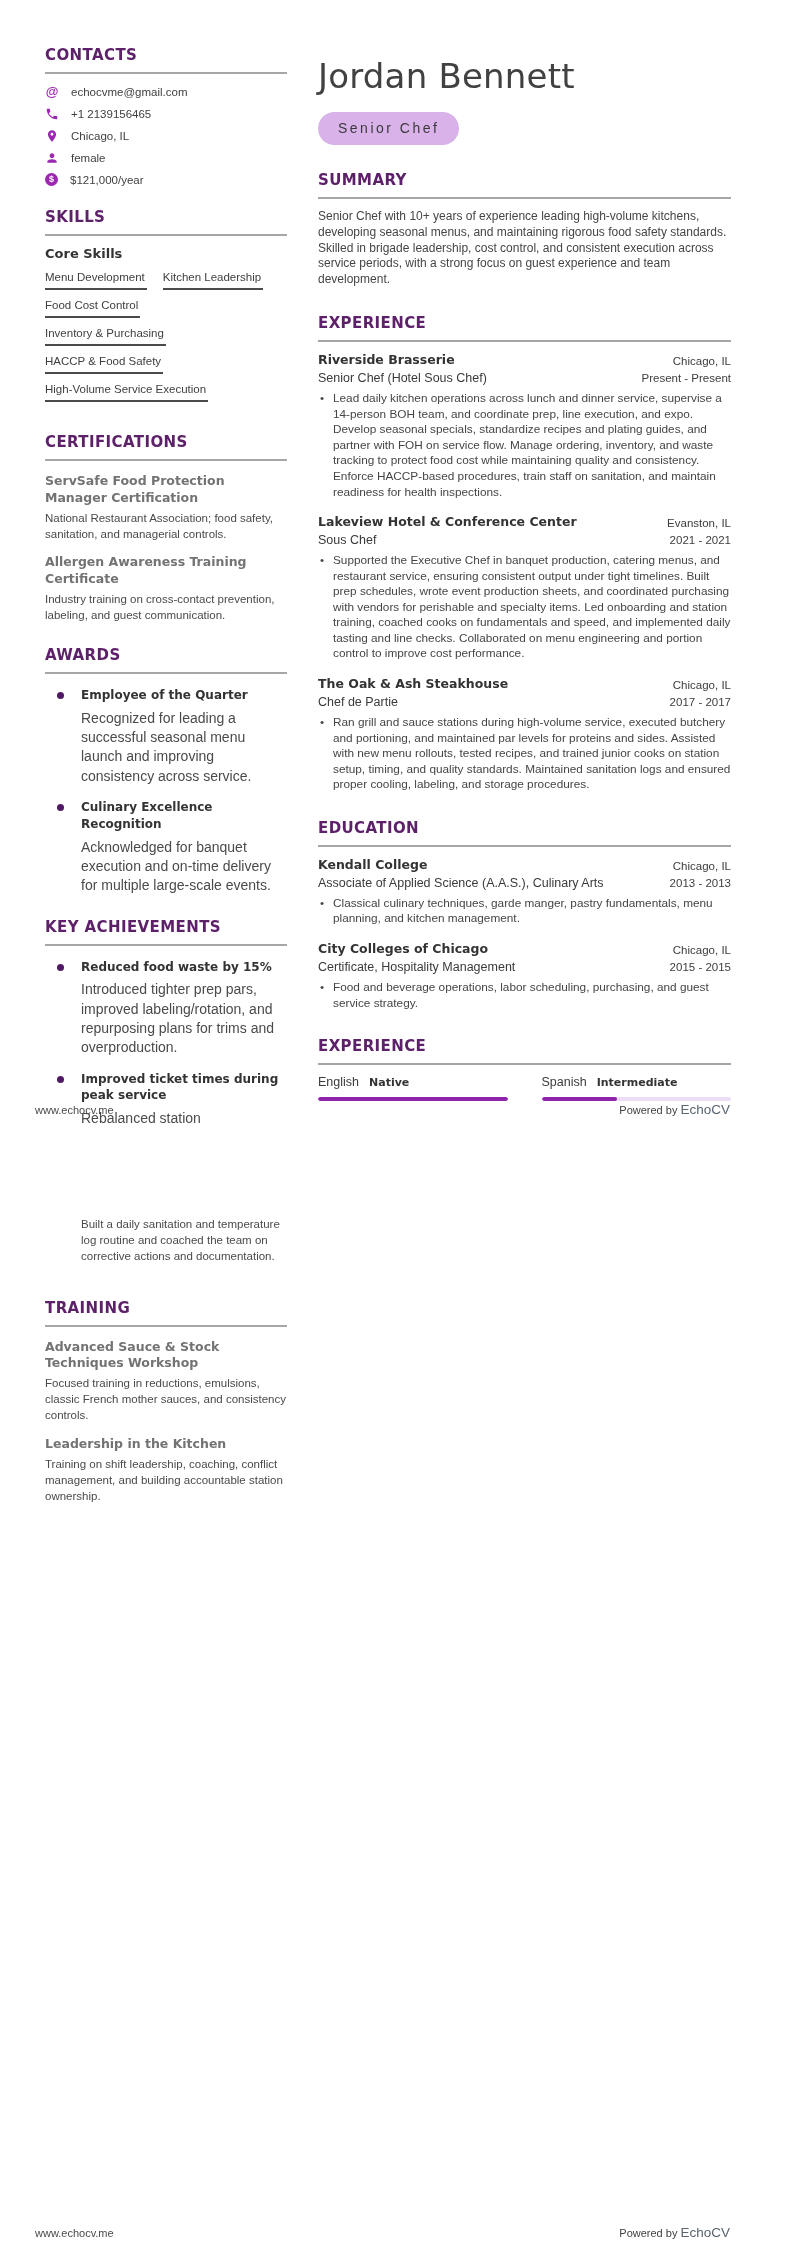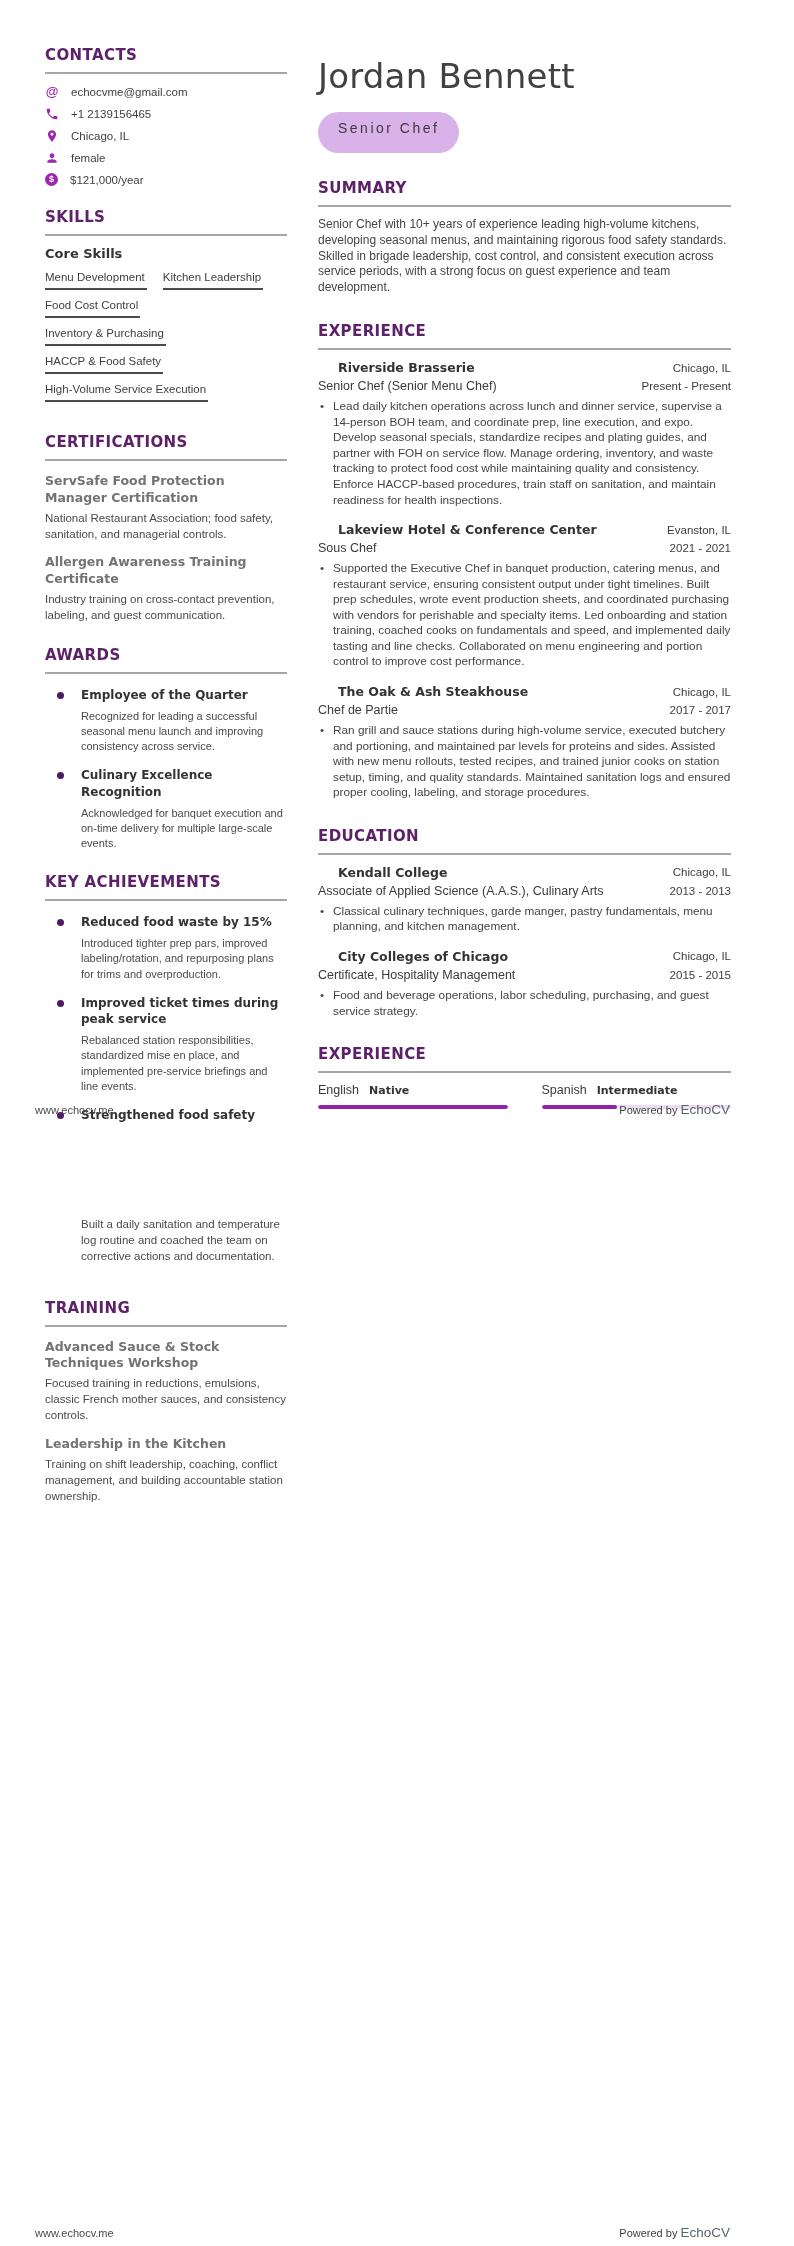--- a/index.html
+++ b/index.html
@@ -36,33 +36,33 @@
   .c-item { margin:12px 0 10px; }
   .c-title { font-family:"DejaVu Sans", sans-serif; font-size:12.5px; font-weight:bold; color:#737373; line-height:1.35; }
   .c-desc { margin-top:4px; font-size:11.5px; color:#4a4a4a; line-height:1.38; }
 
   
   .b-list { list-style:none; }
   .b-item { position:relative; padding-left:36px; margin:13px 0 12px; }
   .b-item::before { content:""; position:absolute; left:12px; top:5px; width:7px; height:7px;
                     border-radius:50%; background:#4f1a63; }
   .b-title { font-family:"DejaVu Sans", sans-serif; font-size:12px; font-weight:bold; color:#333; line-height:1.4; }
-  .b-desc { margin-top:5px; font-size:11px; color:#4a4a4a; line-height:1.38; }
+  .b-desc { margin-top:5px; font-size:14px; color:#4a4a4a; line-height:1.38; }
 
   
   .name { font-family:"DejaVu Sans", sans-serif; font-size:34px; font-weight:500; color:#414141;
           letter-spacing:.2px; margin:10px 0 16px; }
   .pill { display:inline-block; background:#d8b2e9; color:#3a3a3a; border-radius:999px;
-          padding:8px 20px 17px; font-size:14px; letter-spacing:2.5px; }
+          padding:8px 20px 9px; font-size:14px; letter-spacing:2.5px; }
 
   .main-sec { margin-top:26px; }
   .summary-text { font-size:12px; color:#454545; line-height:1.32; margin-top:4px; }
 
   .entry { margin-bottom:14px; }
-  .e-head { display:flex; justify-content:space-between; align-items:center;margin-left:20px; }
+  .e-head { display:flex; justify-content:space-between; align-items:flex-end; }
   .company { font-family:"DejaVu Sans", sans-serif; font-size:12.5px; font-weight:bold; color:#333; }
   .loc { font-size:11.5px; color:#3d3d3d; flex:none; margin-left:12px; }
   .e-sub { display:flex; justify-content:space-between; align-items:baseline; margin-top:4px; }
   .role { font-size:12.5px; color:#3a3a3a; }
   .dates { font-size:11.5px; color:#3d3d3d; flex:none; margin-left:12px; }
   .bullet { position:relative; padding-left:15px; margin-top:6px; font-size:11.8px; color:#454545; line-height:1.32; }
   .bullet::before { content:"\2022"; position:absolute; left:2px; top:0; color:#454545; }
 
   
   .lang-row { display:flex; gap:34px; margin-top:8px; }
@@ -207,21 +207,21 @@
         <section class="main-sec">
           <h2 class="sec-h">EXPERIENCE</h2>
           <div class="rule"></div>
 
           <div class="entry">
             <div class="e-head">
               <span class="company">Riverside Brasserie</span>
               <span class="loc">Chicago, IL</span>
             </div>
             <div class="e-sub">
-              <span class="role">Senior Chef (Senior Menu Chef)</span>
+              <span class="role">Senior Chef (Hotel Sous Chef)</span>
               <span class="dates">Present - Present</span>
             </div>
             <p class="bullet">Lead daily kitchen operations across lunch and dinner service, supervise a 14-person BOH team, and coordinate prep, line execution, and expo. Develop seasonal specials, standardize recipes and plating guides, and partner with FOH on service flow. Manage ordering, inventory, and waste tracking to protect food cost while maintaining quality and consistency. Enforce HACCP-based procedures, train staff on sanitation, and maintain readiness for health inspections.</p>
           </div>
 
           <div class="entry">
             <div class="e-head">
               <span class="company">Lakeview Hotel &amp; Conference Center</span>
               <span class="loc">Evanston, IL</span>
             </div>

